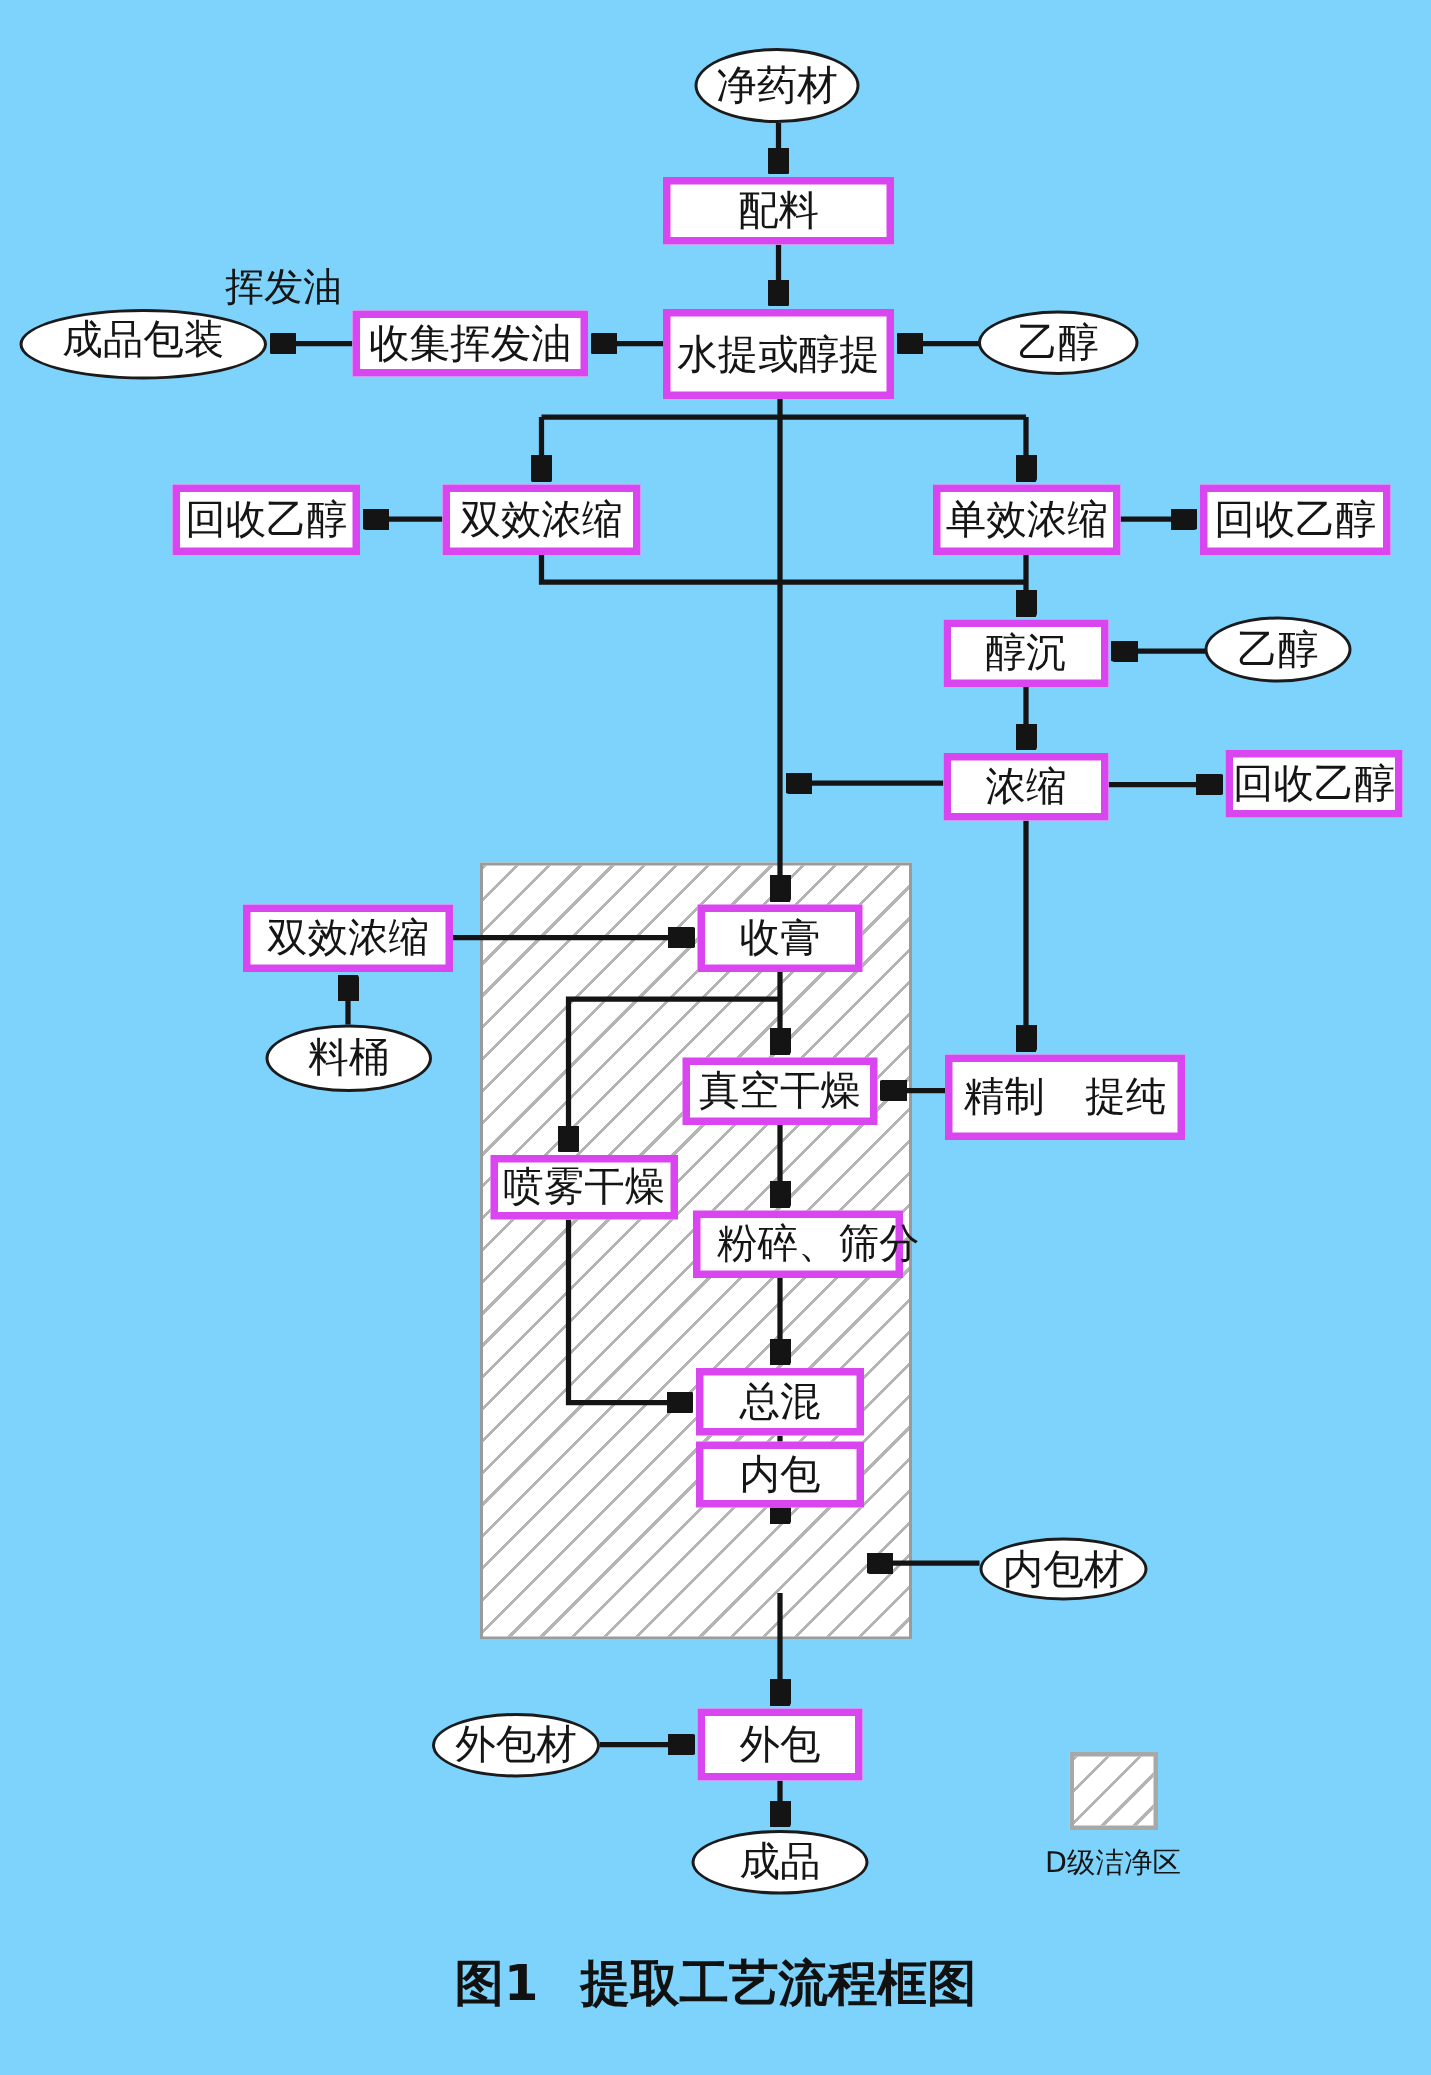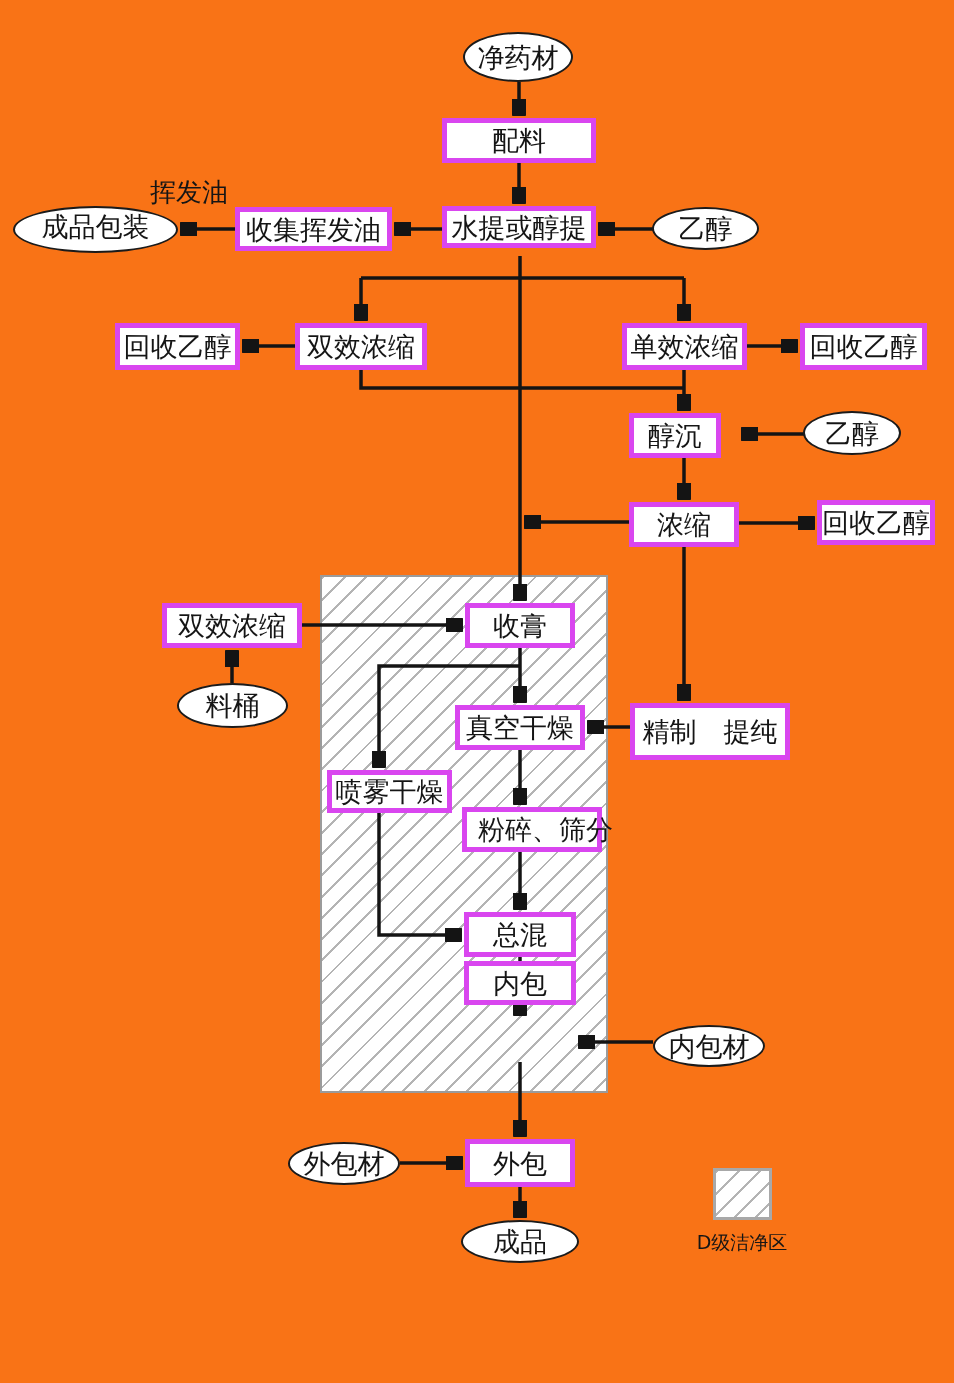--- a/index.html
+++ b/index.html
@@ -1,17 +1,17 @@
 <!DOCTYPE html>
 <html><head>
 <meta charset="utf-8">
 <style>
   html,body{margin:0;padding:0;background:#ffffff;}
   .canvas{
-    position:relative;width:954px;height:1383px;background:#f97316;overflow:hidden;
+    position:relative;width:954px;height:1383px;background:#7dd3fc;overflow:hidden;
     font-family:"DejaVu Sans","Liberation Sans",sans-serif;color:#151515;
   }
   .node{
     position:absolute;display:flex;align-items:center;justify-content:center;
     font-size:27px;line-height:1;text-align:center;background:#fff;box-sizing:border-box;
     z-index:3;white-space:nowrap;
   }
   .box{border:5px solid #d946ef;}
   .ellipse{border:2.5px solid #1b1b1b;border-radius:50%;}
   .plain-label{background:transparent;font-size:26px;z-index:4;}
@@ -80,33 +80,33 @@
     <path d="M379,813 L379,935 L460,935" marker-end="url(#ah)"></path>
     <line x1="520" y1="957" x2="520" y2="1014" marker-end="url(#ah)"></line>
     <line x1="653" y1="1042" x2="580" y2="1042" marker-end="url(#ah)"></line>
     <line x1="520" y1="1062" x2="520" y2="1135" marker-end="url(#ah)"></line>
     <line x1="400" y1="1163" x2="461" y2="1163" marker-end="url(#ah)"></line>
     <line x1="520" y1="1187" x2="520" y2="1216" marker-end="url(#ah)"></line>
   </svg>
 
   <div class="node ellipse" style="left:463px;top:32px;width:110px;height:50px;">净药材</div>
   <div class="node box" style="left:442px;top:118px;width:154px;height:45px;">配料</div>
-  <div class="node box" style="left:442px;top:206px;width:154px;height:42px;">水提或醇提</div>
+  <div class="node box" style="left:442px;top:206px;width:154px;height:60px;">水提或醇提</div>
   <div class="node ellipse" style="left:652px;top:207px;width:107px;height:43px;">乙醇</div>
 
   <div class="node plain-label" style="left:143px;top:178px;width:92px;height:28px;">挥发油</div>
   <div class="node box" style="left:235px;top:207px;width:157px;height:44px;">收集挥发油</div>
   <div class="node ellipse" style="left:13px;top:206px;width:165px;height:47px;font-family:Liberation Mono, monospace;">成品包装</div>
 
   <div class="node box" style="left:115px;top:323px;width:125px;height:47px;">回收乙醇</div>
   <div class="node box" style="left:295px;top:323px;width:132px;height:47px;">双效浓缩</div>
   <div class="node box" style="left:622px;top:323px;width:125px;height:47px;">单效浓缩</div>
   <div class="node box" style="left:800px;top:323px;width:127px;height:47px;">回收乙醇</div>
 
-  <div class="node box" style="left:629px;top:413px;width:92px;height:45px;">醇沉</div>
+  <div class="node box" style="left:629px;top:413px;width:110px;height:45px;">醇沉</div>
   <div class="node ellipse" style="left:803px;top:411px;width:98px;height:44px;">乙醇</div>
   <div class="node box" style="left:629px;top:502px;width:110px;height:45px;">浓缩</div>
   <div class="node box" style="left:817px;top:500px;width:118px;height:45px;">回收乙醇</div>
 
   <div class="node box" style="left:162px;top:603px;width:140px;height:45px;">双效浓缩</div>
   <div class="node ellipse" style="left:177px;top:683px;width:111px;height:45px;">料桶</div>
 
   <div class="node box" style="left:465px;top:603px;width:110px;height:45px;">收膏</div>
   <div class="node box" style="left:455px;top:705px;width:130px;height:45px;">真空干燥</div>
   <div class="node box" style="left:630px;top:703px;width:160px;height:57px;">精制　提纯</div>
@@ -115,14 +115,17 @@
   <div class="node box" style="left:464px;top:912px;width:112px;height:45px;">总混</div>
   <div class="node box" style="left:464px;top:961px;width:112px;height:44px;">内包</div>
   <div class="node ellipse" style="left:653px;top:1025px;width:112px;height:42px;">内包材</div>
   <div class="node box" style="left:465px;top:1139px;width:110px;height:48px;">外包</div>
   <div class="node ellipse" style="left:288px;top:1142px;width:112px;height:43px;">外包材</div>
   <div class="node ellipse" style="left:461px;top:1220px;width:118px;height:43px;">成品</div>
 
   <div class="legend-swatch hatch-bg" style="left:713px;top:1168px;width:59px;height:52px;"></div>
   <div class="node plain-label" style="left:652px;top:1226px;width:180px;height:32px;font-size:19px;">D级洁净区</div>
 
+  <div class="caption">
+    <span class="num">图1</span><span>提取工艺流程框图</span>
+  </div>
 
 </div>
 
 </body></html>

